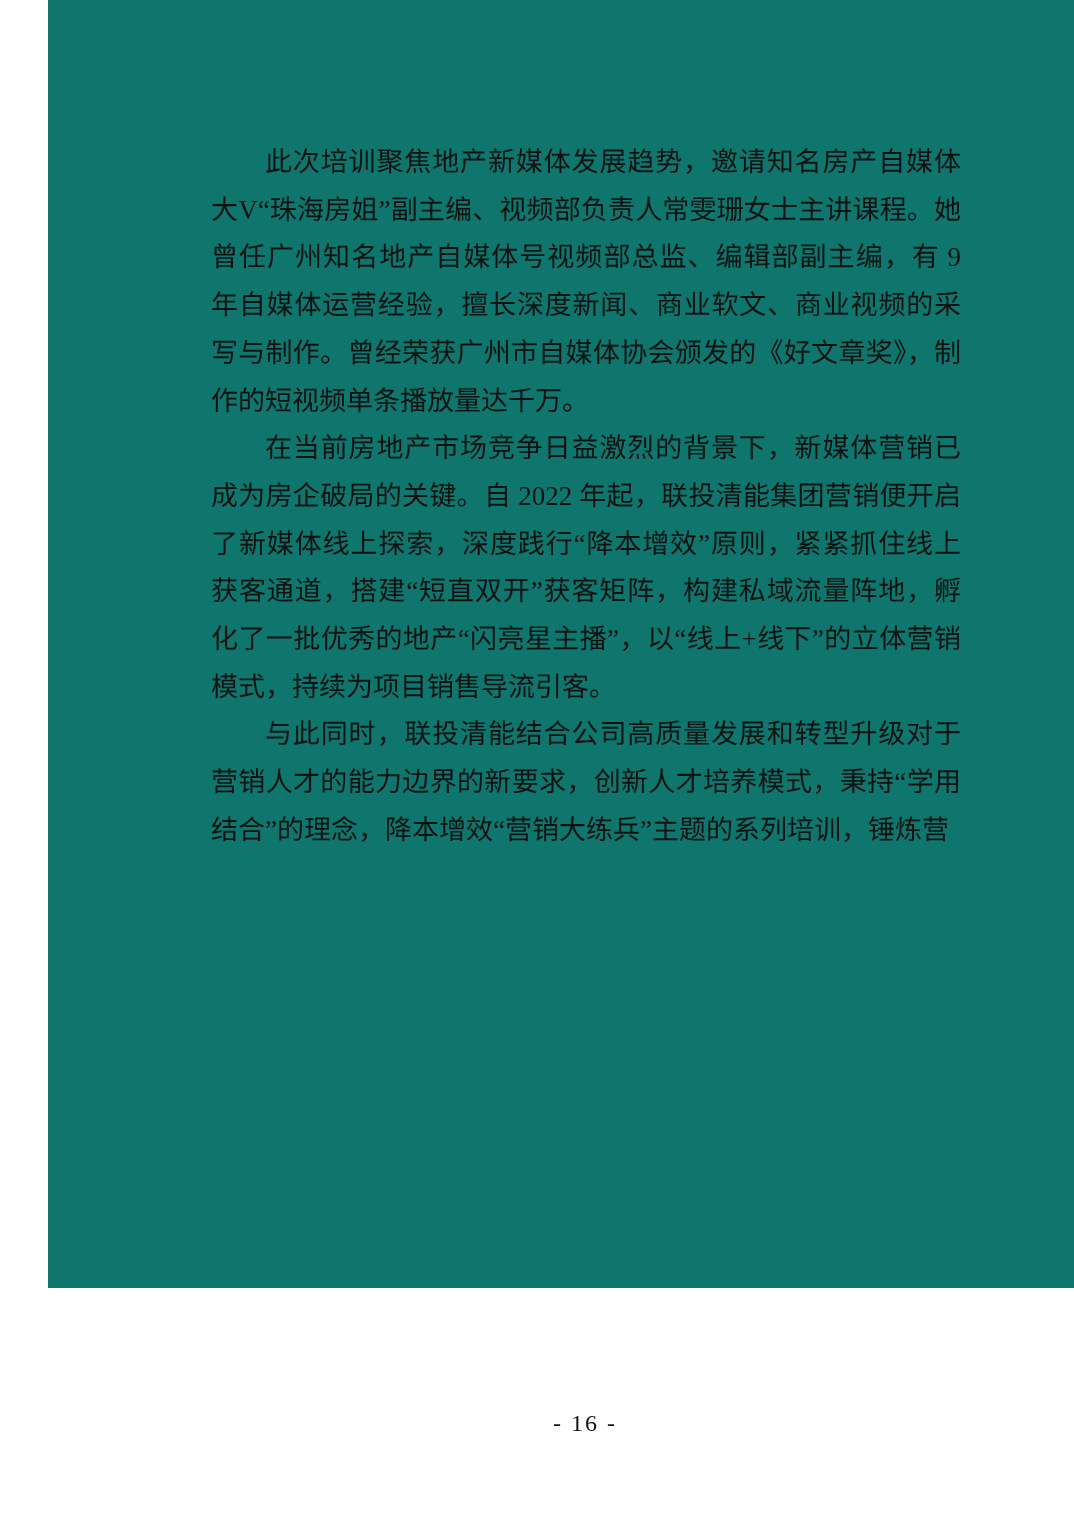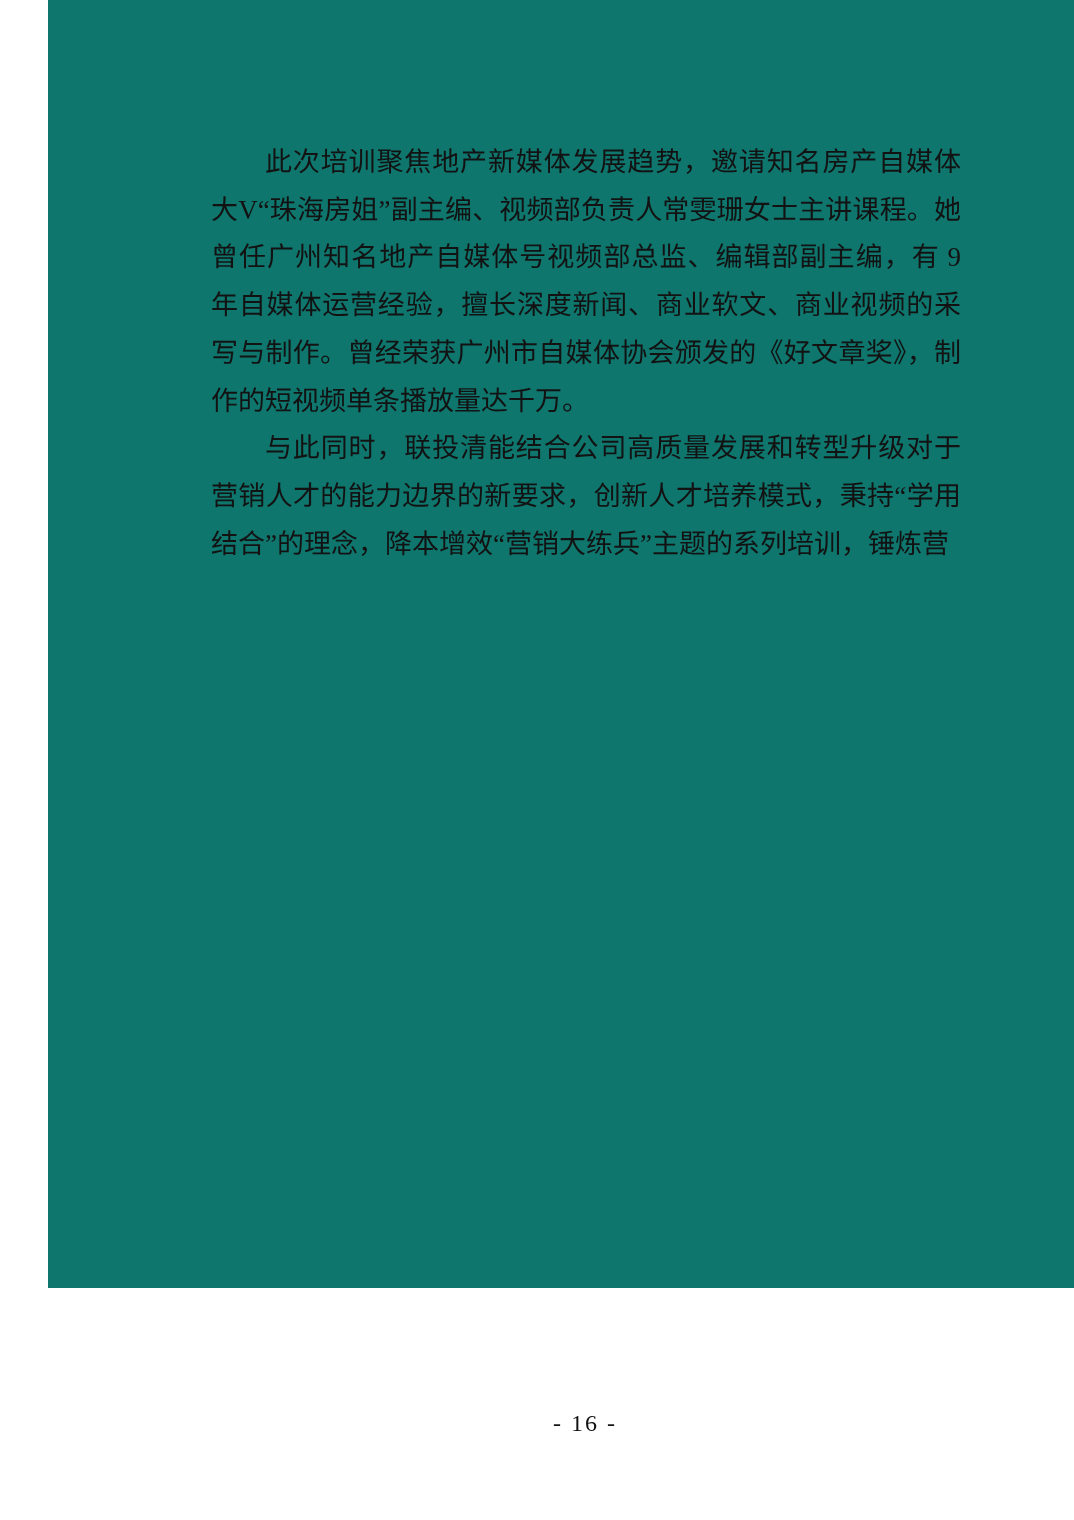--- a/index.html
+++ b/index.html
@@ -55,20 +55,21 @@
     font-family: "Liberation Serif", "DejaVu Serif", serif;
   }
 </style>
 </head>
 <body>
 
 <div class="page">
 
   <div class="content">
     <p>此次培训聚焦地产新媒体发展趋势，邀请知名房产自媒体大V“珠海房姐”副主编、视频部负责人常雯珊女士主讲课程。她曾任广州知名地产自媒体号视频部总监、编辑部副主编，有 9 年自媒体运营经验，擅长深度新闻、商业软文、商业视频的采写与制作。曾经荣获广州市自媒体协会颁发的《好文章奖》，制作的短视频单条播放量达千万。</p>
+    <p>在当前房地产市场竞争日益激烈的背景下，新媒体营销已成为房企破局的关键。自 2022 年起，联投清能集团营销便开启了新媒体线上探索，深度践行“降本增效”原则，紧紧抓住线上获客通道，搭建“短直双开”获客矩阵，构建私域流量阵地，孵化了一批优秀的地产“闪亮星主播”，以“线上+线下”的立体营销模式，持续为项目销售导流引客。</p>
     <p>与此同时，联投清能结合公司高质量发展和转型升级对于营销人才的能力边界的新要求，创新人才培养模式，秉持“学用结合”的理念，降本增效“营销大练兵”主题的系列培训，锤炼营</p>
   </div>
 
   <div class="footer">
     <span>- 16 -</span>
   </div>
 
 </div>
 
 </body></html>

